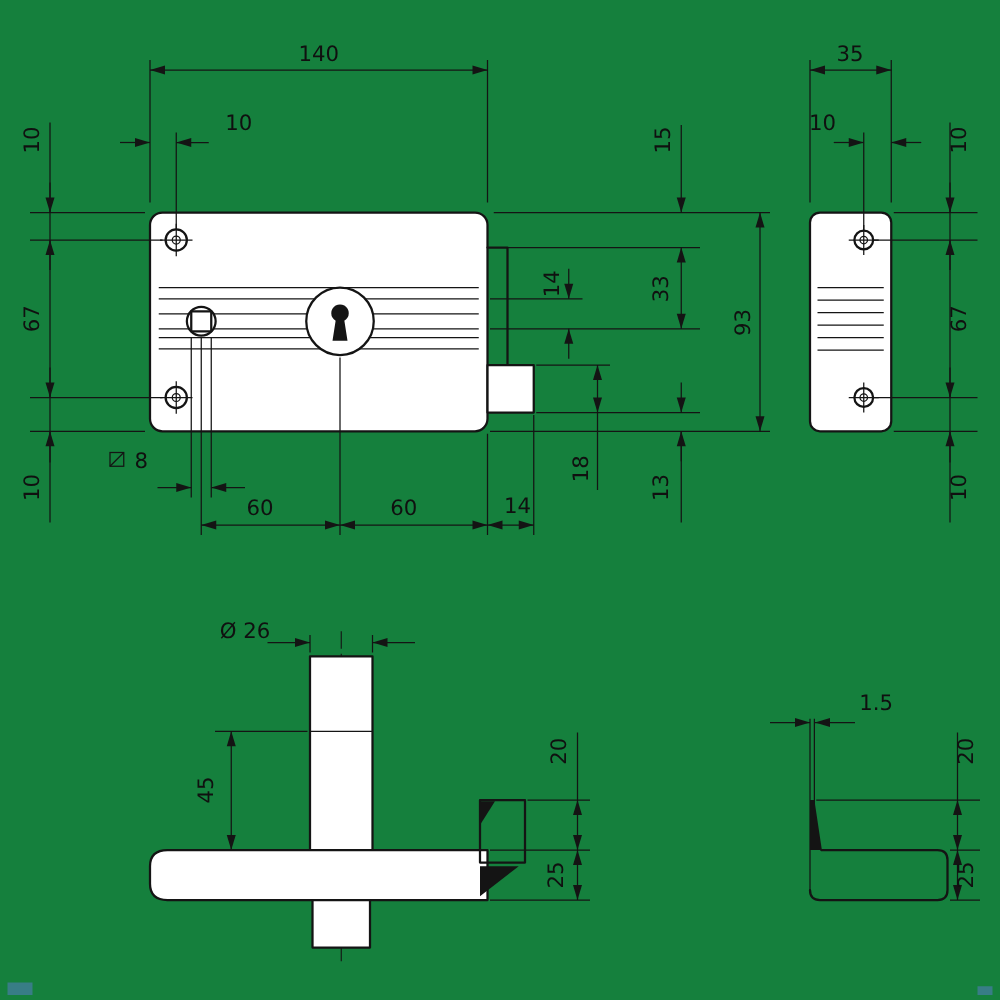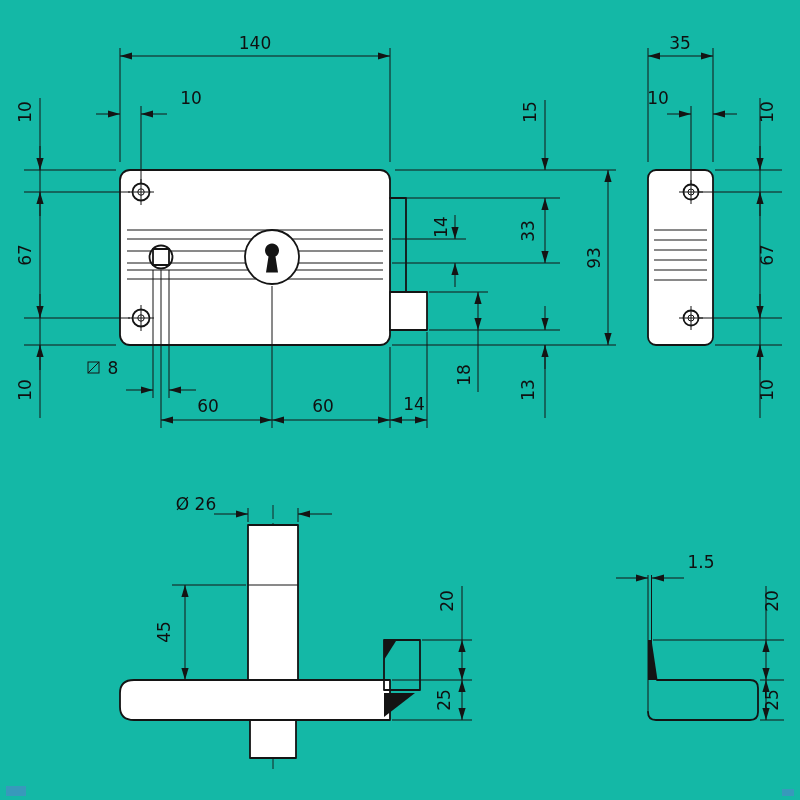--- a/index.html
+++ b/index.html
@@ -1,16 +1,16 @@
 <!DOCTYPE html>
 <html><head>
 <meta charset="utf-8">
 <style>
   html,body{margin:0;padding:0;background:#ffffff;}
-  #stage{width:800px;height:800px;position:relative;background:#14b8a6;overflow:hidden;}
+  #stage{width:800px;height:800px;position:relative;background:#15803d;overflow:hidden;}
   svg{display:block;}
   text{font-family:"DejaVu Sans","Liberation Sans",sans-serif;font-size:17px;fill:#101010;}
   .obj{fill:none;stroke:#141414;stroke-width:1.8;stroke-linejoin:round;stroke-linecap:round;}
   .objf{fill:#ffffff;stroke:#141414;stroke-width:1.8;stroke-linejoin:round;}
   .thin{fill:none;stroke:#141414;stroke-width:1;}
   .dim{fill:none;stroke:#141414;stroke-width:1;}
   .blk{fill:#141414;stroke:none;}
   .cl{fill:none;stroke:#141414;stroke-width:0.9;stroke-dasharray:14 4 3 4;}
 </style>
 </head>

